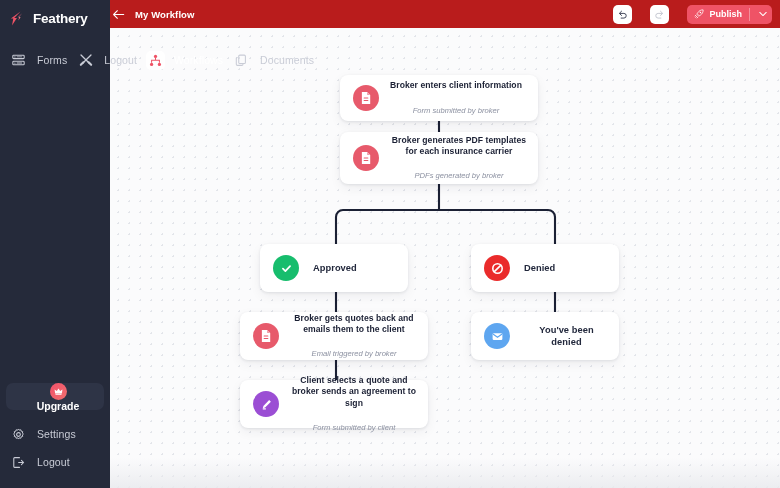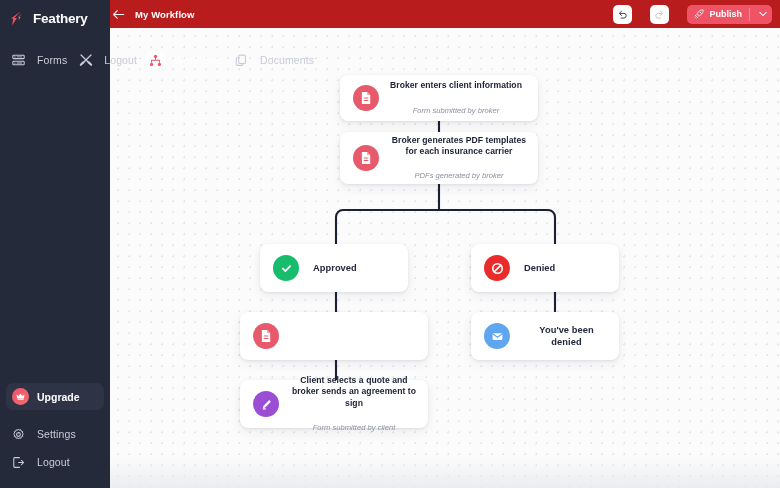--- a/index.html
+++ b/index.html
@@ -46,23 +46,24 @@
     color: #c9ccd6; font-size: 10.5px; font-weight: 400; letter-spacing: 0.1px;
   }
   .nav-item.active .nav-label { color: #ffffff; }
 
   .sidebar-bottom { margin-top: auto; padding-bottom: 12px; }
   .upgrade {
     margin: 0 6px 10px 6px;
     height: 27px;
     background: #2e3446;
     border-radius: 7px;
-    display: flex; align-items: center; gap: 8px;
+    display: flex; align-items: center; 
     padding-left: 6px;
     cursor: pointer;
+    flex-direction: column;
   }
   .upgrade-ico {
     width: 17px; height: 17px; border-radius: 50%;
     background: linear-gradient(135deg,#f2506a 0%, #f0706f 100%);
     display: flex; align-items: center; justify-content: center;
     flex: 0 0 17px;
   }
   .upgrade-label { color: #ffffff; font-size: 10.5px; font-weight: 600; }
 
   
@@ -363,20 +364,24 @@
 
       <div class="node" style="left:130px; top:284px; width:188px; height:48px;">
         <span class="node-ico ic-red">
           <svg width="12" height="14" viewBox="0 0 14 16">
             <path d="M2.2 0.9 h6.1 l3.6 3.6 v10.6 h-9.7 Z" fill="#ffffff"></path>
             <path d="M8.3 0.9 v3.6 h3.6" fill="#f09aa5"></path>
             <rect x="4.2" y="7.4" width="5.6" height="1.25" rx="0.6" fill="#e75a6b"></rect>
             <rect x="4.2" y="10.2" width="5.6" height="1.25" rx="0.6" fill="#e75a6b"></rect>
           </svg>
         </span>
+        <div class="node-text">
+          <div class="node-title">Broker gets quotes back and emails them to the client</div>
+          <div class="node-sub">Email triggered by broker</div>
+        </div>
       </div>
 
       <div class="node node-plain" style="left:361px; top:284px; width:148px; height:48px;">
         <span class="node-ico ic-blue">
           <svg width="13" height="13" viewBox="0 0 16 16">
             <rect x="2.0" y="4.0" width="12" height="8.4" rx="1.5" fill="#ffffff"></rect>
             <path d="M2.8 5.2 L8 9.0 L13.2 5.2" fill="none" stroke="#5ea6f0" stroke-width="1.4" stroke-linecap="round" stroke-linejoin="round"></path>
           </svg>
         </span>
         <div class="node-text">

